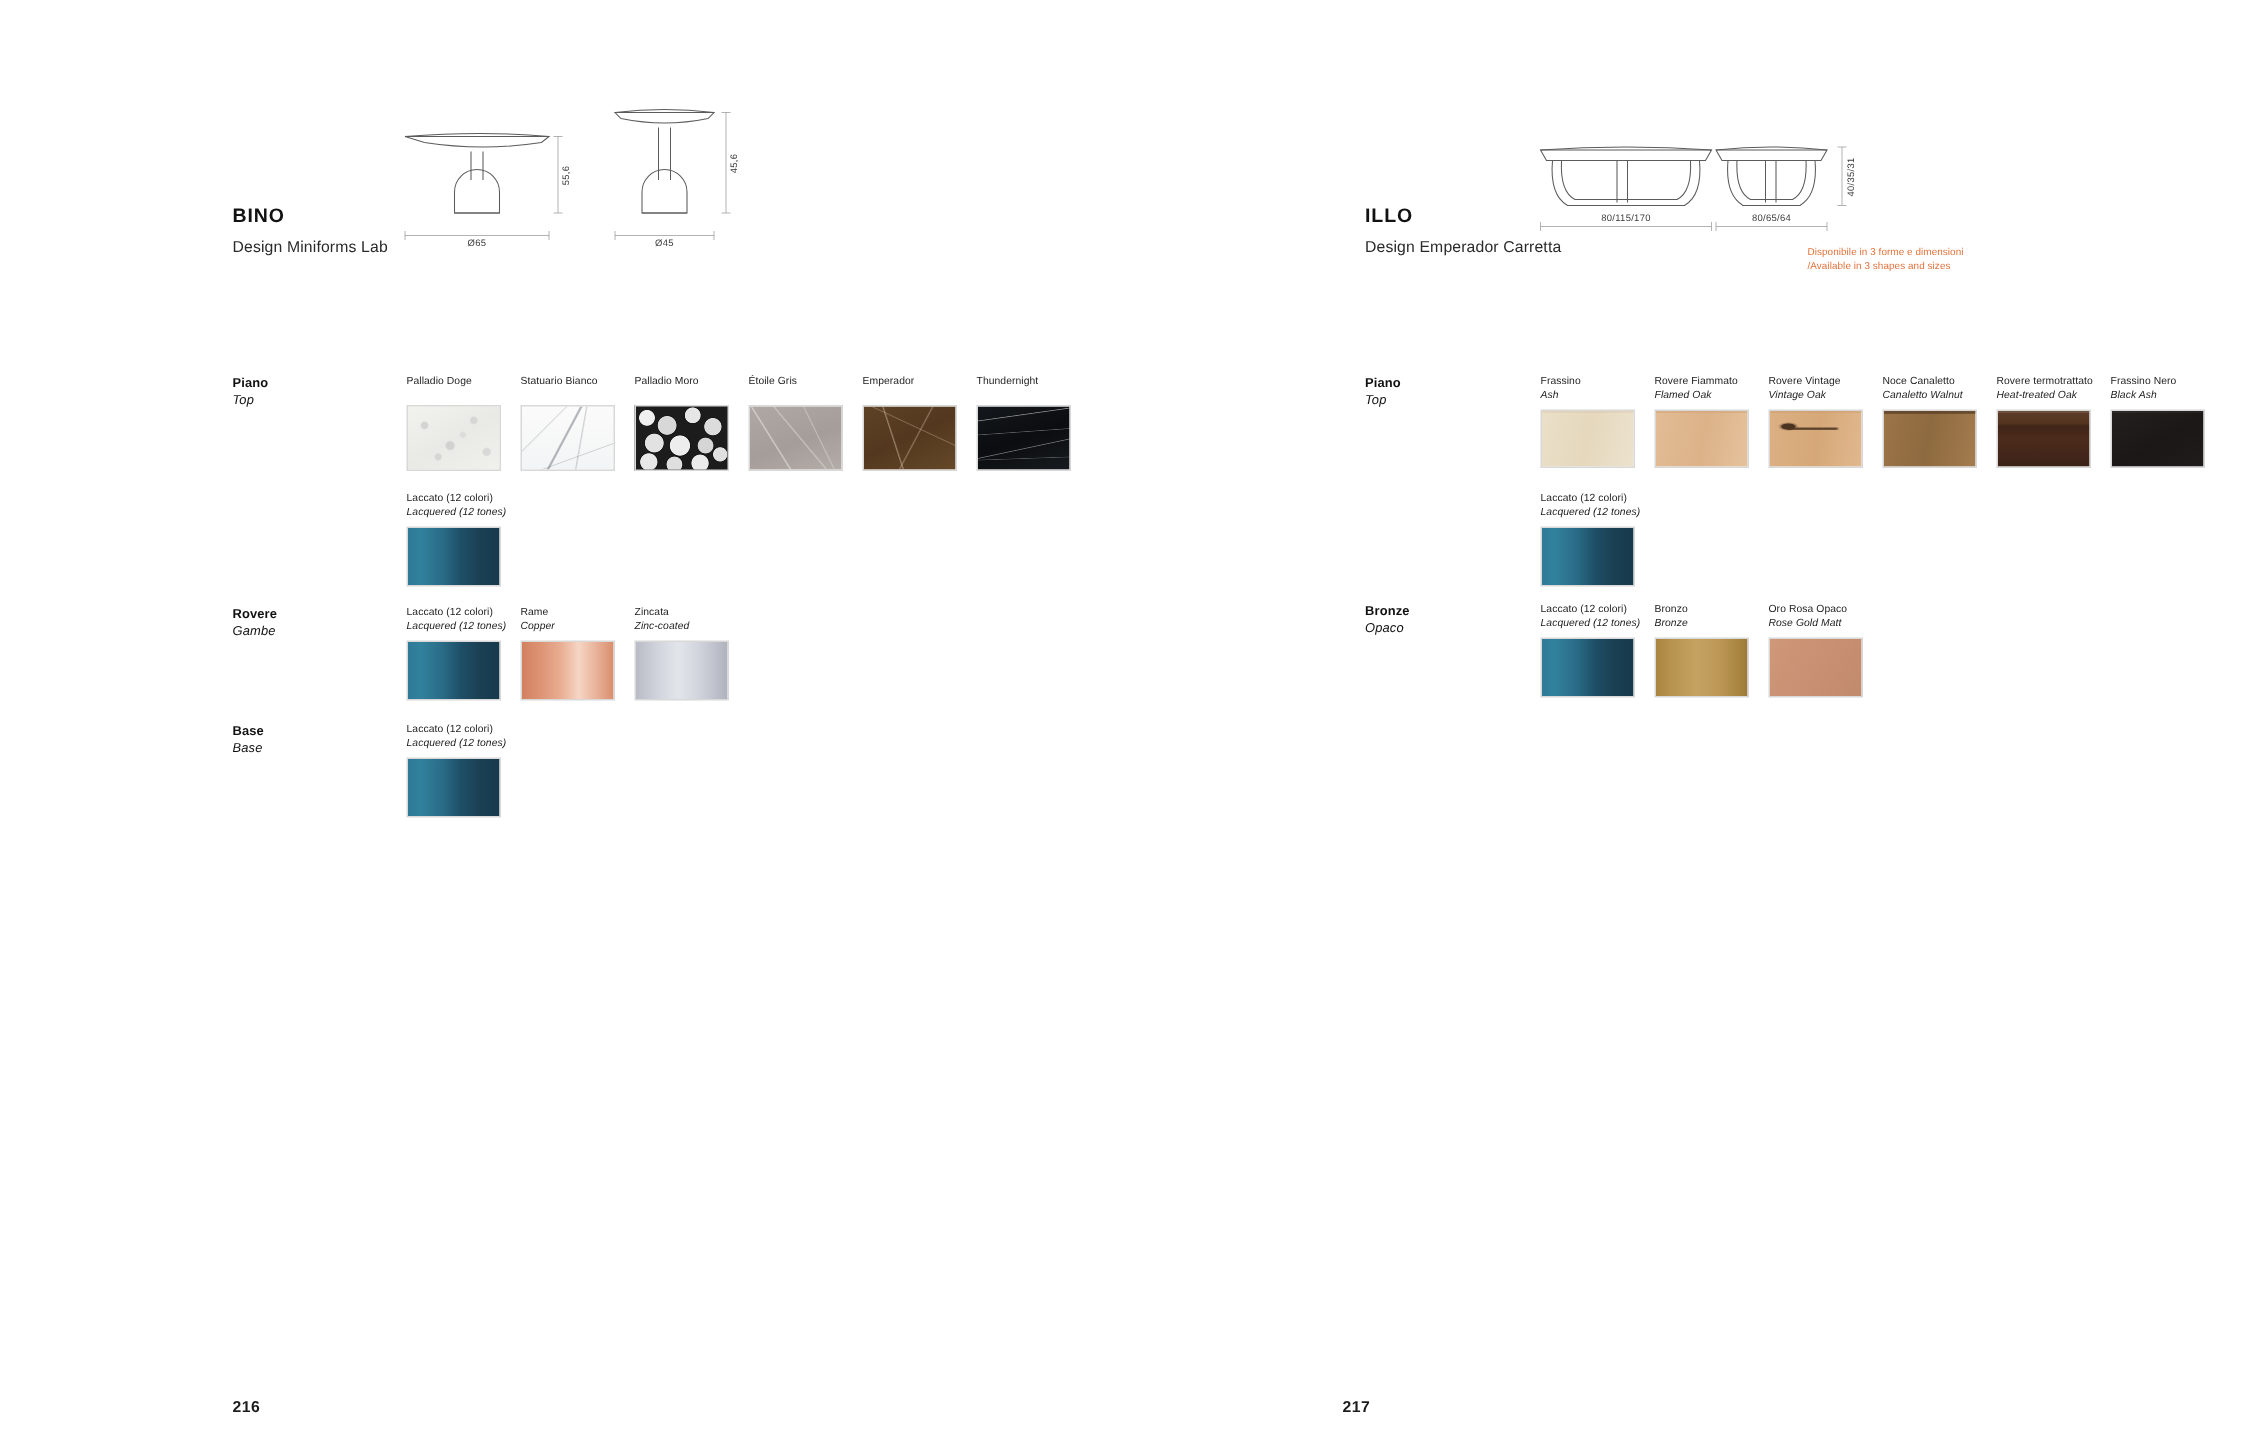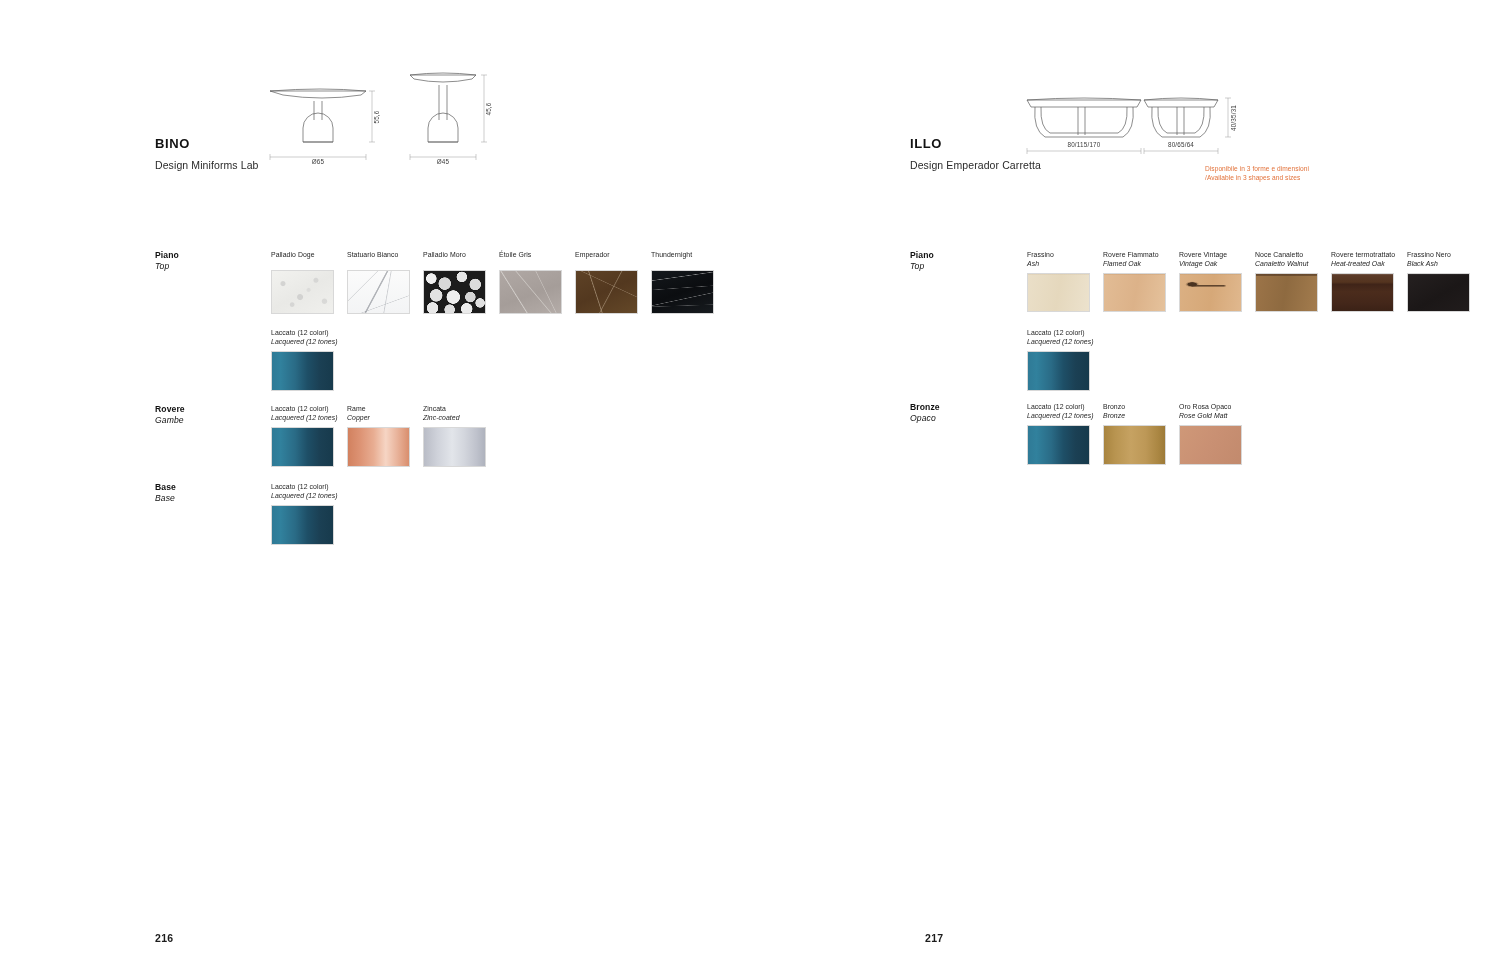--- a/index.html
+++ b/index.html
@@ -423,14 +423,14 @@
     <div class="sw sw-bronze" style="width:63px;height:40px;margin-top:5px;"></div>
   </div>
   <div class="swgroup" style="left:424px;top:402px;">
     <div class="swlabel">
       <span class="it">Oro Rosa Opaco</span>
       <span class="en">Rose Gold Matt</span>
     </div>
     <div class="sw sw-rosegold" style="width:63px;height:40px;margin-top:5px;"></div>
   </div>
 
-  <div class="folio" style="left:170px;">217</div>
+  <div class="folio" style="left:140px;">217</div>
 </div>
 
 </body></html>

